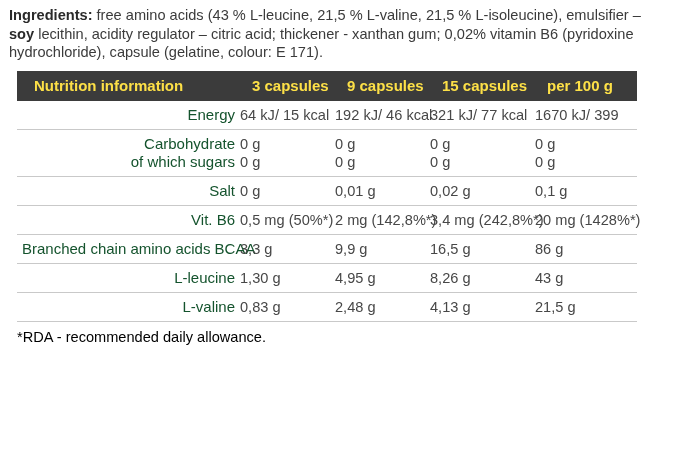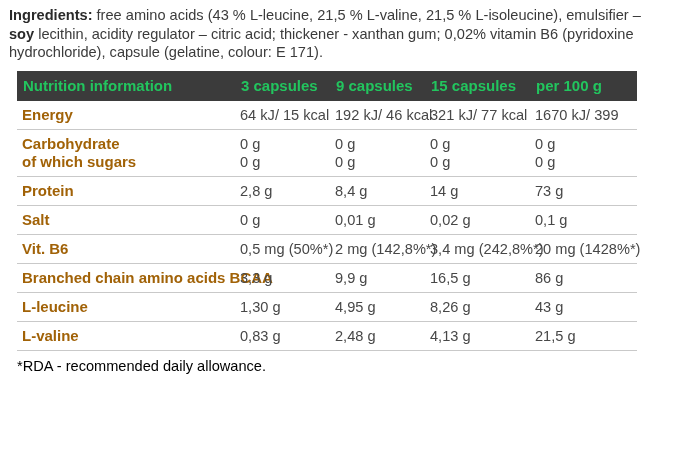--- a/index.html
+++ b/index.html
@@ -24,40 +24,41 @@
   .ingredients b { color: #2a2a2a; }
 
   table.nutrition {
     border-collapse: collapse;
     table-layout: fixed;
     margin-left: 17px;
     width: 620px;
   }
   thead th {
     background: #3b3b3b;
-    color: #22c55e;
+    color: #fde047;
     text-align: left;
     font-size: 15px;
     font-weight: bold;
     height: 30px;
-    padding: 0 0 0 6px;
+    padding: 0 0 0 17px;
     white-space: nowrap;
   }
   tbody td {
     border-bottom: 1px solid #c9c9c9;
     vertical-align: middle;
     font-size: 14.6px;
     color: #474747;
     padding: 5px 0 5px 5px;
     white-space: nowrap;
   }
   td.label {
-    font-weight: bold;
-    color: #a16207;
+    font-weight: normal;
+    color: #14532d;
     font-size: 15px;
+    text-align: right;
   }
   .line { line-height: 18px; height: 18px; }
   .footnote {
     margin: 7px 0 0 17px;
     font-size: 14.6px;
     color: #000000;
   }
 </style>
 </head>
 <body>
@@ -118,37 +119,20 @@
             <div class="line">0 g</div>
             <div class="line">0 g</div>
           </td>
           <td>
             <div class="line">0 g</div>
             <div class="line">0 g</div>
           </td>
         </tr>
         <tr>
           <td class="label">
-            <div class="line">Protein</div>
-          </td>
-          <td>
-            <div class="line">2,8 g</div>
-          </td>
-          <td>
-            <div class="line">8,4 g</div>
-          </td>
-          <td>
-            <div class="line">14 g</div>
-          </td>
-          <td>
-            <div class="line">73 g</div>
-          </td>
-        </tr>
-        <tr>
-          <td class="label">
             <div class="line">Salt</div>
           </td>
           <td>
             <div class="line">0 g</div>
           </td>
           <td>
             <div class="line">0,01 g</div>
           </td>
           <td>
             <div class="line">0,02 g</div>

